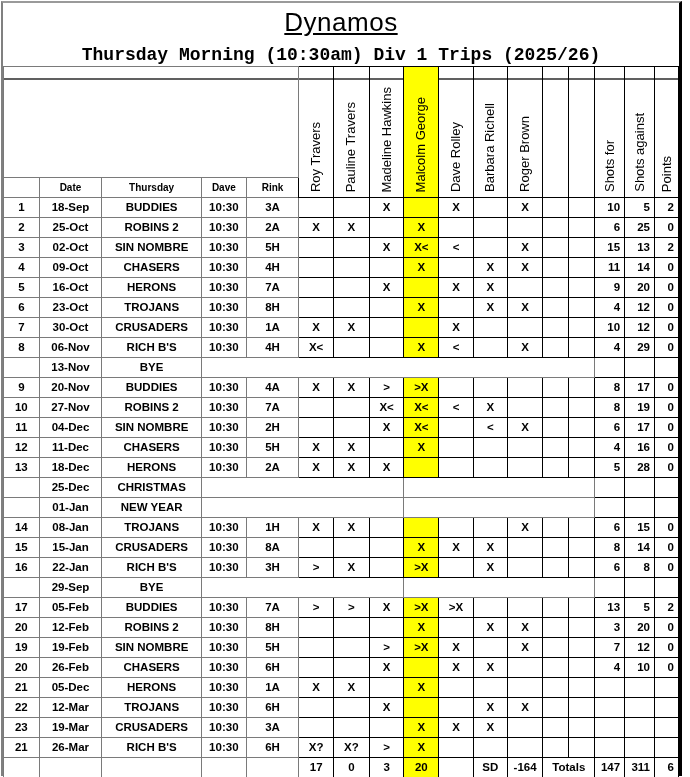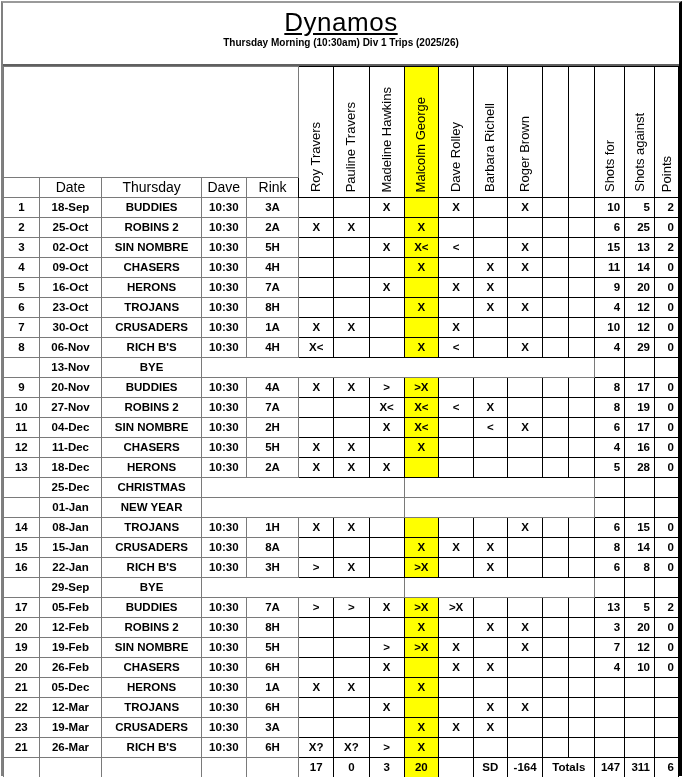--- a/index.html
+++ b/index.html
@@ -1,30 +1,30 @@
 <!DOCTYPE html>
 <html><head>
 <meta charset="utf-8">
 <style>
   html, body { margin:0; padding:0; background:#ffffff; }
   body { width:690px; height:777px; position:relative; overflow:hidden;
          font-family:"Liberation Sans", sans-serif; color:#000; }
   .sheet { position:absolute; left:1px; top:1px; width:681px; height:775px;
            border-left:2px solid #808080; border-right:3px solid #000; border-top:2px solid #9a9a9a; box-sizing:border-box; }
-  .title-block { position:absolute; left:0; top:0; width:100%; height:63px; border-bottom:2px solid #606060; box-sizing:border-box; text-align:center; }
+  .title-block { position:absolute; left:0; top:0; width:100%; height:77px; border-bottom:2px solid #606060; box-sizing:border-box; text-align:center; }
   .title { font-size:26px; text-decoration:underline; margin-top:4px; line-height:30px; letter-spacing:0.5px; }
-  .subtitle { font-size:10px; font-weight:bold; margin-top:0; }
+  .subtitle { font-size:18px; font-weight:bold; margin-top:8px;font-family:Liberation Mono, monospace; }
   table { position:absolute; left:0; top:63px; border-collapse:collapse; table-layout:fixed; }
   td { border:1px solid #000; padding:0; text-align:center; font-size:11.5px; font-weight:bold; height:19px; line-height:19px; overflow:hidden; white-space:nowrap; }
   td.g { border-color:#7a7a7a; }
   td.num { text-align:right; padding-right:4px; }
   td.hl { background:#ffff00; }
   .hdr-name { height:110px; vertical-align:bottom; font-weight:normal; font-size:13px; }
   .vert { writing-mode:vertical-rl; transform:rotate(180deg); display:inline-block; white-space:nowrap; padding-bottom:4px; line-height:16px; }
-  .colhdr td { font-weight:normal; font-size:14px; }
+  .colhdr td { font-weight:bold; font-size:10px; }
   td.merge { background:#fff; }
 </style>
 </head>
 <body>
 
 <div class="sheet">
   <div class="title-block">
     <div class="title">Dynamos</div>
     <div class="subtitle">Thursday Morning (10:30am) Div 1 Trips (2025/26)</div>
   </div>

